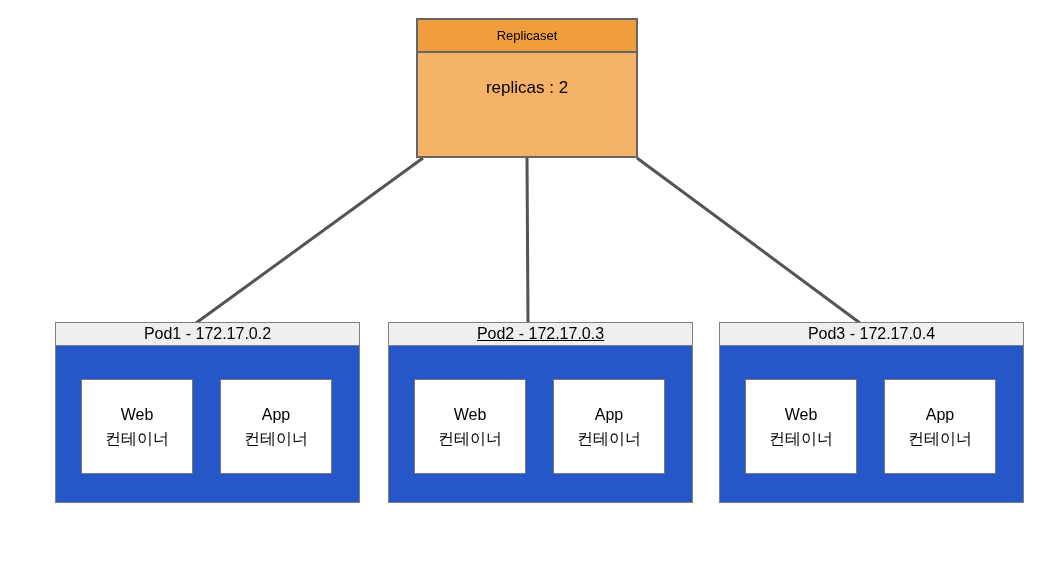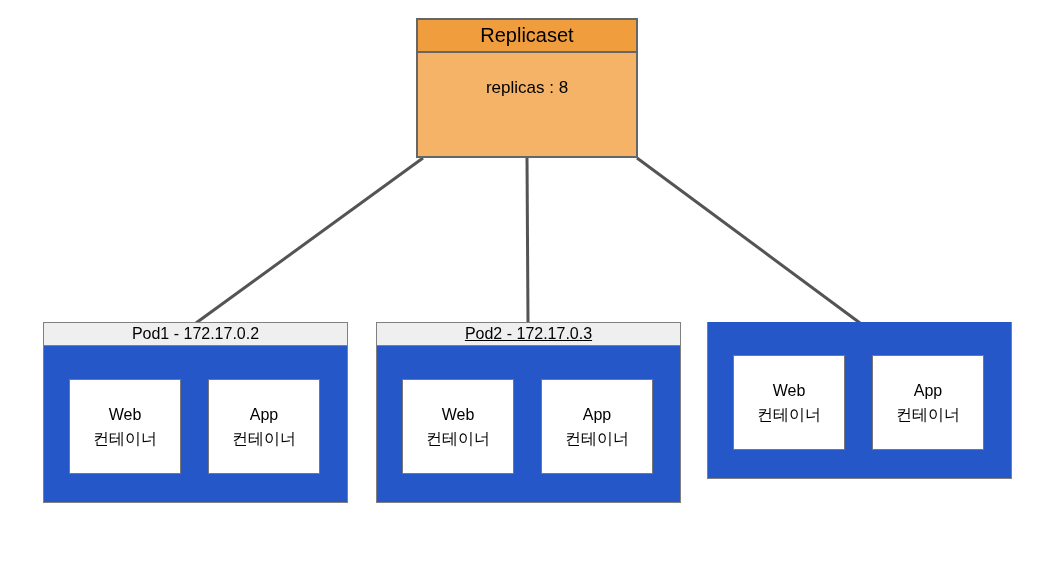--- a/index.html
+++ b/index.html
@@ -27,32 +27,32 @@
     left: 416px; top: 18px;
     width: 222px; height: 140px;
     border: 2px solid var(--border-dark, #666666);
     background: var(--orange-body, #F5B368);
   }
   .rs-header {
     height: 33px;
     background: var(--orange-header, #F09E3D);
     border-bottom: 2px solid var(--border-dark, #666666);
     display: flex; align-items: center; justify-content: center;
-    font-size: 20px;
+    font-size: 13px;
   }
   .rs-body {
     height: 70px;
     display: flex; align-items: center; justify-content: center;
     font-size: 17px;
   }
   
   .pod {
     position: absolute;
     top: 322px;
-    width: 305px; height: 181px;
+    width: 305px; height: 181px; margin-left: 12px;
   }
   .pod-1 { left: 43px; }
   .pod-2 { left: 376px; text-decoration: underline; }
   .pod-3 { left: 707px; }
   .pod-header {
     height: 24px;
     background: var(--pod-header-bg, #EFEFEF);
     border: 1.5px solid var(--border-mid, #808080);
     display: flex; align-items: center; justify-content: center;
     font-size: 16px;
@@ -85,21 +85,21 @@
 <div class="canvas">
 
   <svg class="connectors" viewBox="0 0 1050 567" xmlns="http://www.w3.org/2000/svg">
     <line x1="423" y1="158" x2="196" y2="323" stroke="#545454" stroke-width="3"></line>
     <line x1="527" y1="158" x2="528" y2="323" stroke="#545454" stroke-width="3"></line>
     <line x1="637" y1="158" x2="860" y2="323" stroke="#545454" stroke-width="3"></line>
   </svg>
 
   <div class="replicaset">
     <div class="rs-header">Replicaset</div>
-    <div class="rs-body">replicas : 8</div>
+    <div class="rs-body">replicas : 2</div>
   </div>
 
   <div class="pod pod-1">
     <div class="pod-header">Pod1 - 172.17.0.2</div>
     <div class="pod-body">
       <div class="container-box container-web">
         <div>Web</div>
         <div>컨테이너</div>
       </div>
       <div class="container-box container-app">
@@ -117,20 +117,21 @@
         <div>컨테이너</div>
       </div>
       <div class="container-box container-app">
         <div>App</div>
         <div>컨테이너</div>
       </div>
     </div>
   </div>
 
   <div class="pod pod-3">
+    <div class="pod-header">Pod3 - 172.17.0.4</div>
     <div class="pod-body">
       <div class="container-box container-web">
         <div>Web</div>
         <div>컨테이너</div>
       </div>
       <div class="container-box container-app">
         <div>App</div>
         <div>컨테이너</div>
       </div>
     </div>

